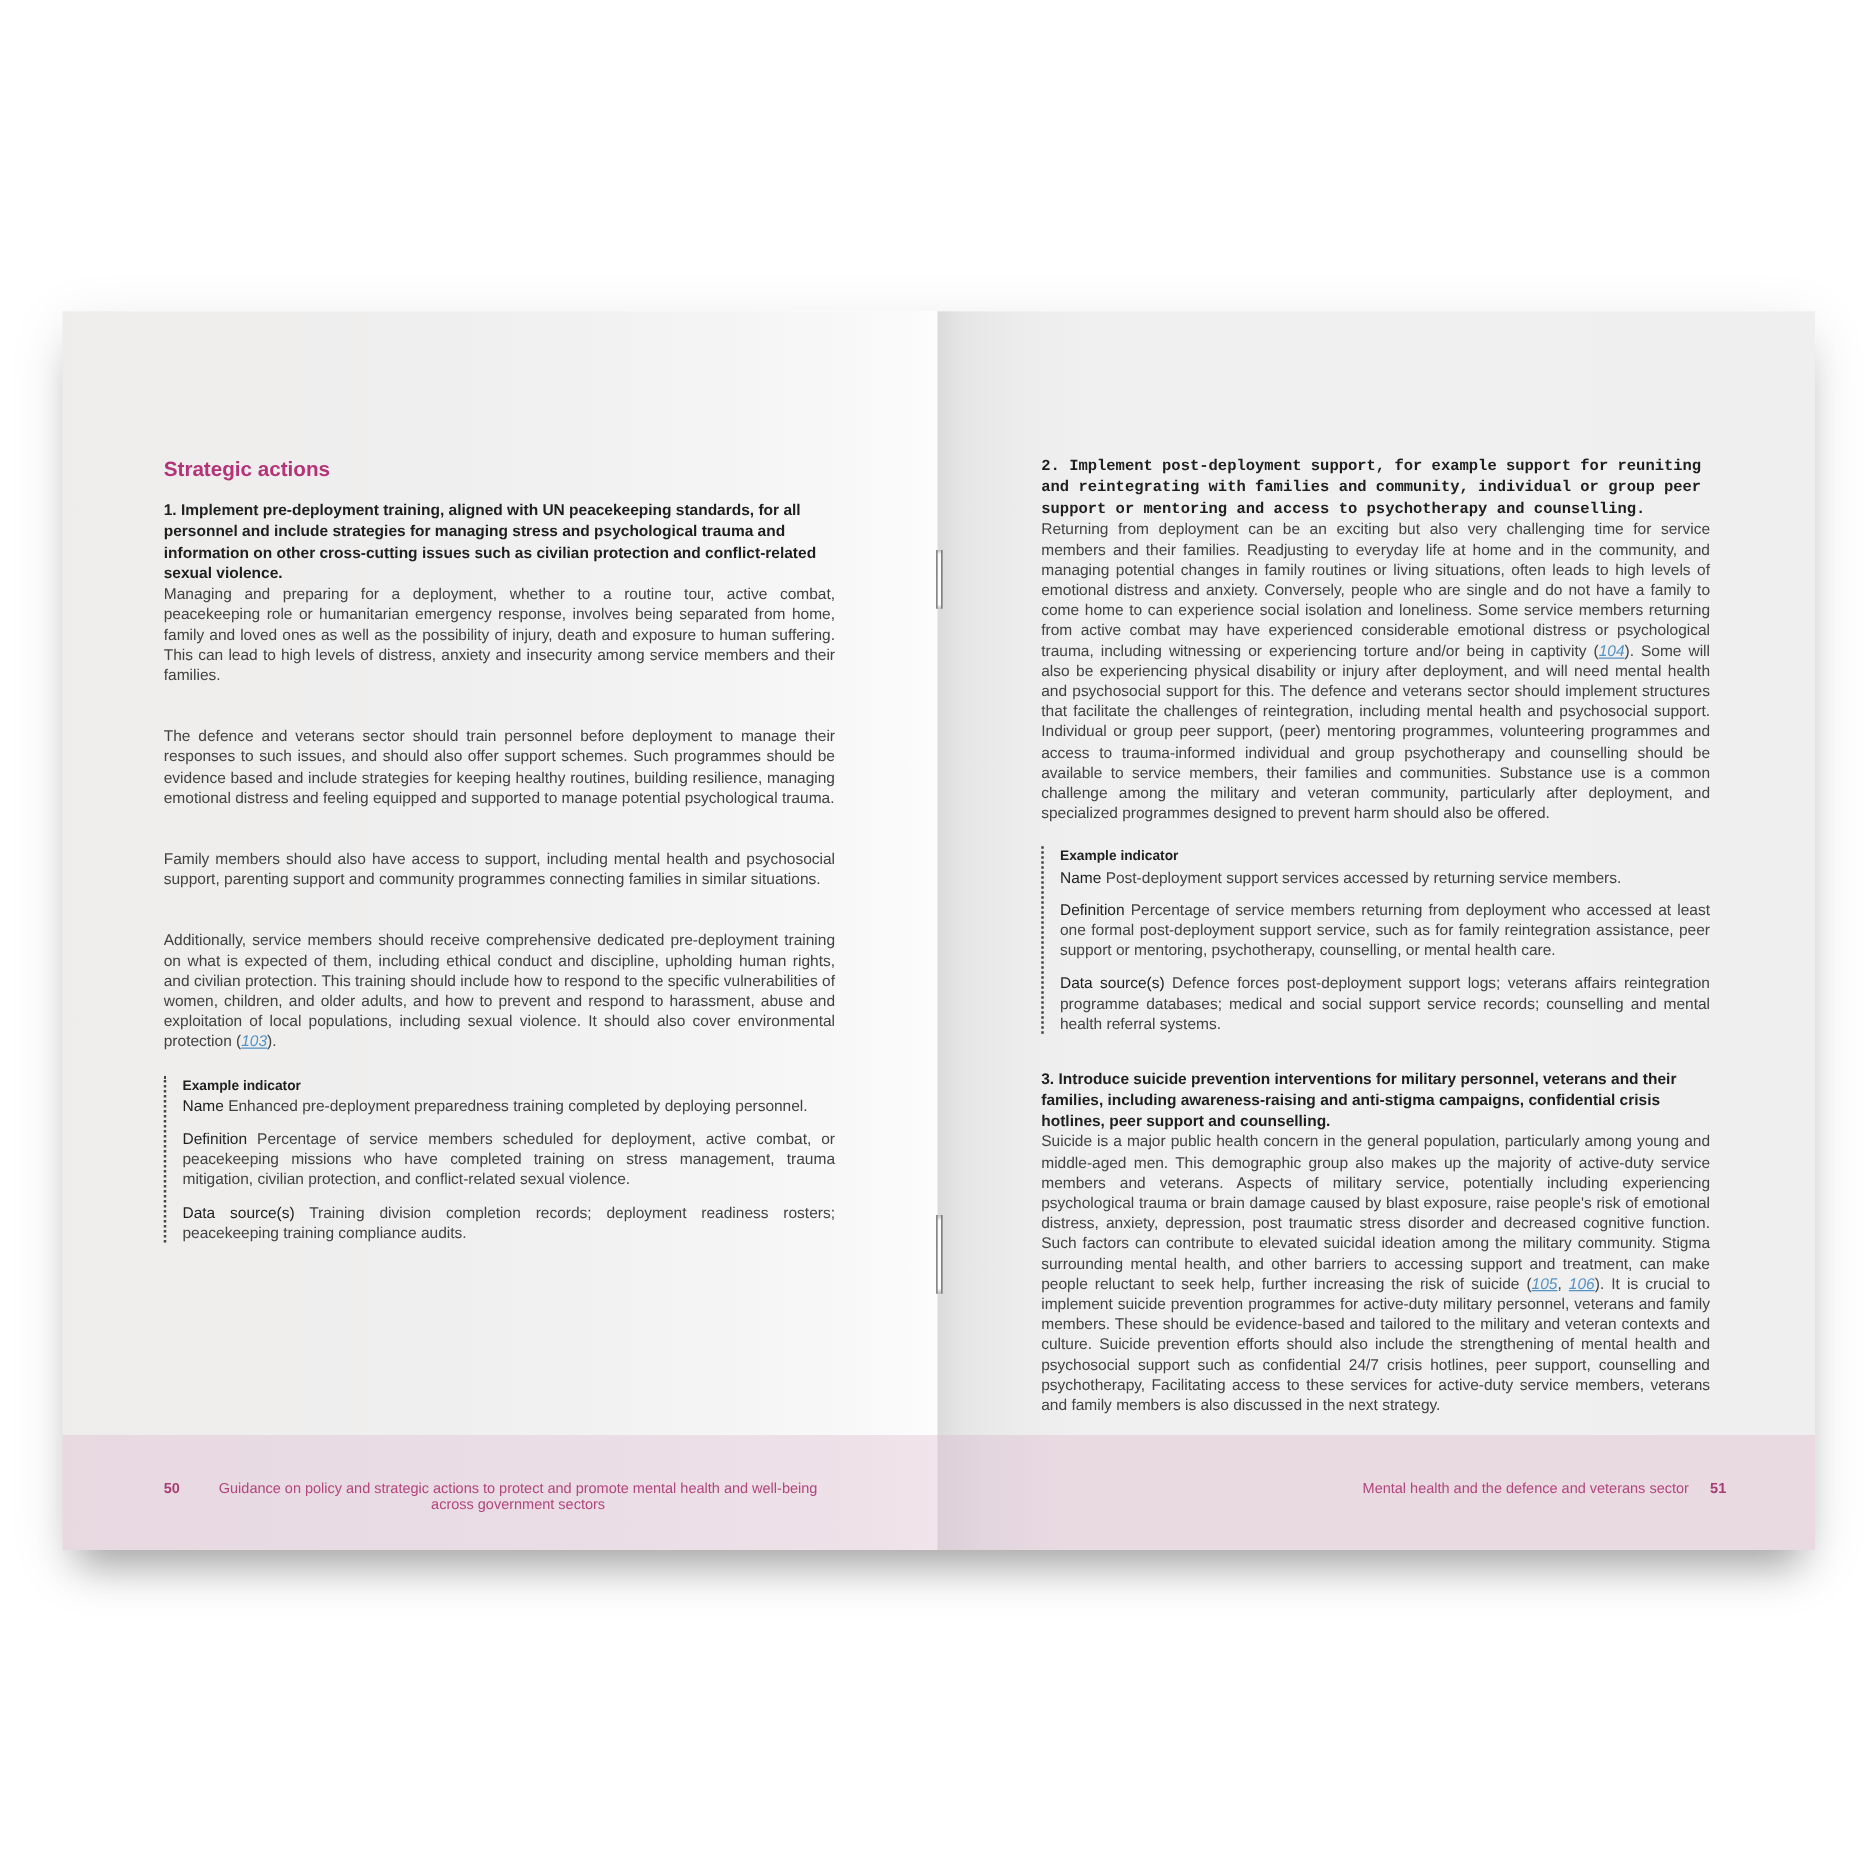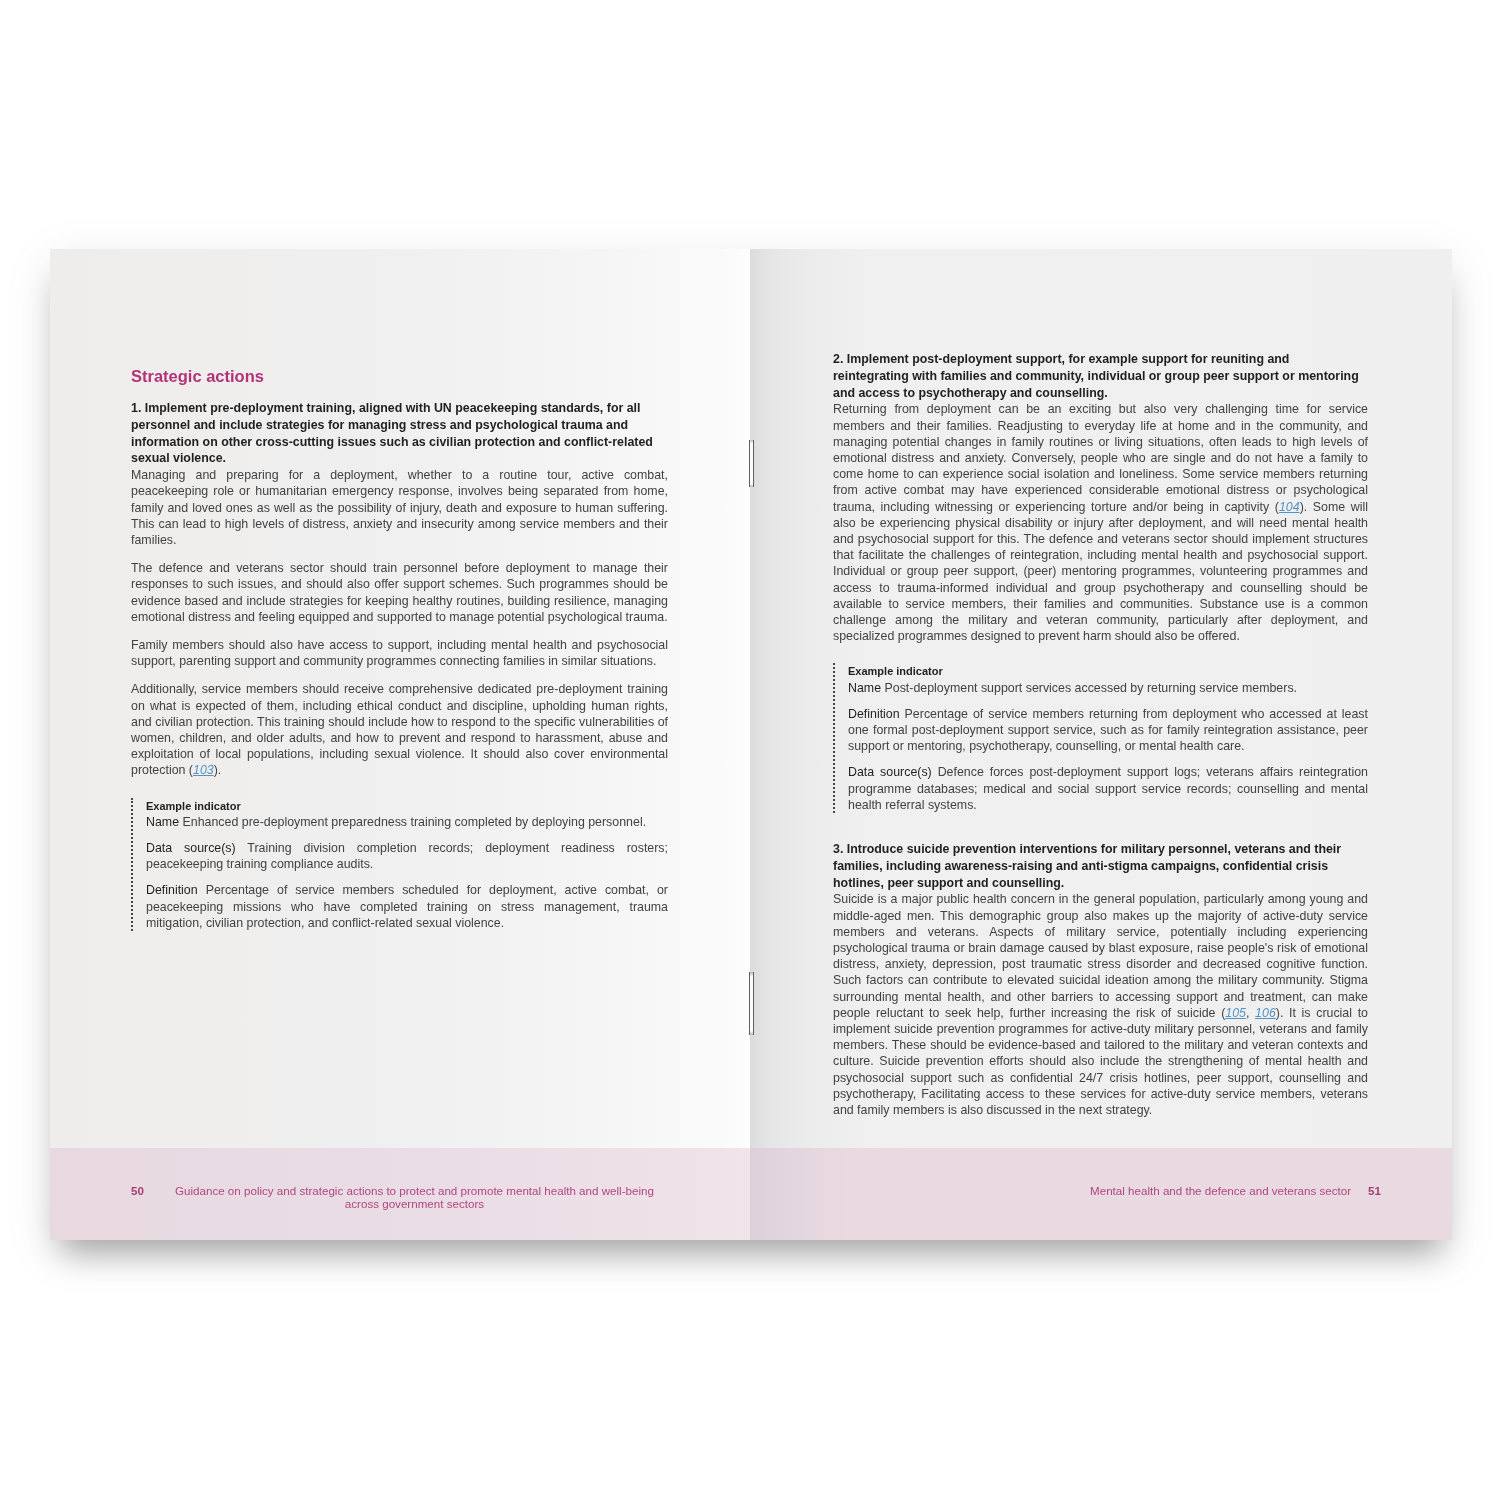--- a/index.html
+++ b/index.html
@@ -64,21 +64,21 @@
 
   .action-heading {
     margin-top: 13px;
     font-size: 12.4px;
     line-height: 16.8px;
     font-weight: 700;
     color: #1f1f1f;
   }
 
   .body-para {
-    margin-top: 12px;
+    margin-top: 33px;
     font-size: 12.4px;
     line-height: 16.2px;
     color: #424242;
     text-align: justify;
   }
   .body-para.tight { margin-top: 0; }
 
   .cite {
     color: #5593c4;
     font-style: italic;
@@ -165,35 +165,35 @@
       <p class="action-heading">1. Implement pre-deployment training, aligned with UN peacekeeping standards, for all personnel and include strategies for managing stress and psychological trauma and information on other cross-cutting issues such as civilian protection and conflict-related sexual violence.</p>
 
       <p class="body-para tight">Managing and preparing for a deployment, whether to a routine tour, active combat, peacekeeping role or humanitarian emergency response, involves being separated from home, family and loved ones as well as the possibility of injury, death and exposure to human suffering. This can lead to high levels of distress, anxiety and insecurity among service members and their families.</p>
       <p class="body-para">The defence and veterans sector should train personnel before deployment to manage their responses to such issues, and should also offer support schemes. Such programmes should be evidence based and include strategies for keeping healthy routines, building resilience, managing emotional distress and feeling equipped and supported to manage potential psychological trauma.</p>
       <p class="body-para">Family members should also have access to support, including mental health and psychosocial support, parenting support and community programmes connecting families in similar situations.</p>
       <p class="body-para"><span>Additionally, service members should receive comprehensive dedicated pre-deployment training on what is expected of them, including ethical conduct and discipline, upholding human rights, and civilian protection. This training should include how to respond to the specific vulnerabilities of women, children, and older adults, and how to prevent and respond to harassment, abuse and exploitation of local populations, including sexual violence. It should also cover environmental protection (</span><a class="cite">103</a><span>).</span></p>
 
       <div class="indicator">
         <p class="ind-heading">Example indicator</p>
         <p class="ind-line"><b>Name</b><span> Enhanced pre-deployment preparedness training completed by deploying personnel.</span></p>
+        <p class="ind-line"><b>Definition</b><span> Percentage of service members scheduled for deployment, active combat, or peacekeeping missions who have completed training on stress management, trauma mitigation, civilian protection, and conflict-related sexual violence.</span></p>
         <p class="ind-line"><b>Data source(s)</b><span> Training division completion records; deployment readiness rosters; peacekeeping training compliance audits.</span></p>
-        <p class="ind-line"><b>Definition</b><span> Percentage of service members scheduled for deployment, active combat, or peacekeeping missions who have completed training on stress management, trauma mitigation, civilian protection, and conflict-related sexual violence.</span></p>
       </div>
 
       <div class="footer-band">
         <div class="footer-inner">
           <span class="pagenum">50</span>
           <span class="footer-text">Guidance on policy and strategic actions to protect and promote mental health and well-being across government sectors</span>
         </div>
       </div>
     </section>
 
     <section class="page right">
 
-      <p class="action-heading" style="margin-top:2px;">2. Implement post-deployment support, for example support for reuniting and reintegrating with families and community, individual or group peer support or mentoring and access to psychotherapy and counselling.</p>
+      <p class="action-heading" style="margin-top:16px;font-family:Liberation Mono, monospace;">2. Implement post-deployment support, for example support for reuniting and reintegrating with families and community, individual or group peer support or mentoring and access to psychotherapy and counselling.</p>
 
       <p class="body-para tight"><span>Returning from deployment can be an exciting but also very challenging time for service members and their families. Readjusting to everyday life at home and in the community, and managing potential changes in family routines or living situations, often leads to high levels of emotional distress and anxiety. Conversely, people who are single and do not have a family to come home to can experience social isolation and loneliness. Some service members returning from active combat may have experienced considerable emotional distress or psychological trauma, including witnessing or experiencing torture and/or being in captivity (</span><a class="cite">104</a><span>). Some will also be experiencing physical disability or injury after deployment, and will need mental health and psychosocial support for this. The defence and veterans sector should implement structures that facilitate the challenges of reintegration, including mental health and psychosocial support. Individual or group peer support, (peer) mentoring programmes, volunteering programmes and access to trauma-informed individual and group psychotherapy and counselling should be available to service members, their families and communities. Substance use is a common challenge among the military and veteran community, particularly after deployment, and specialized programmes designed to prevent harm should also be offered.</span></p>
 
       <div class="indicator">
         <p class="ind-heading">Example indicator</p>
         <p class="ind-line"><b>Name</b><span> Post-deployment support services accessed by returning service members.</span></p>
         <p class="ind-line"><b>Definition</b><span> Percentage of service members returning from deployment who accessed at least one formal post-deployment support service, such as for family reintegration assistance, peer support or mentoring, psychotherapy, counselling, or mental health care.</span></p>
         <p class="ind-line"><b>Data source(s)</b><span> Defence forces post-deployment support logs; veterans affairs reintegration programme databases; medical and social support service records; counselling and mental health referral systems.</span></p>
       </div>
 

